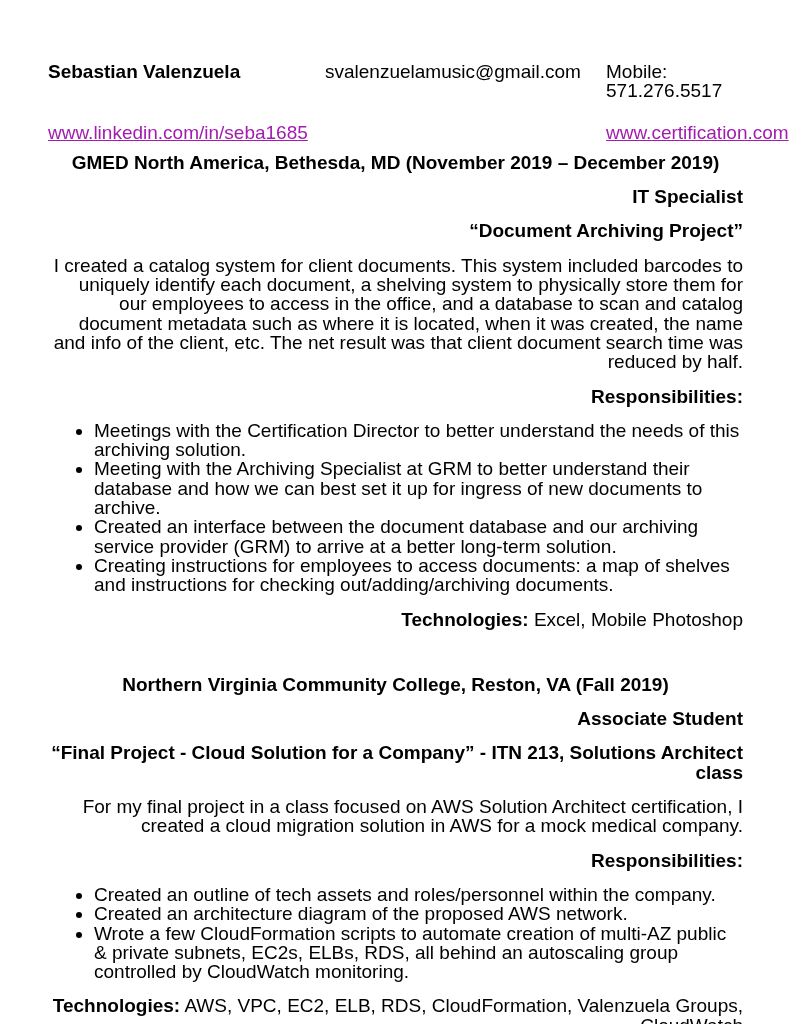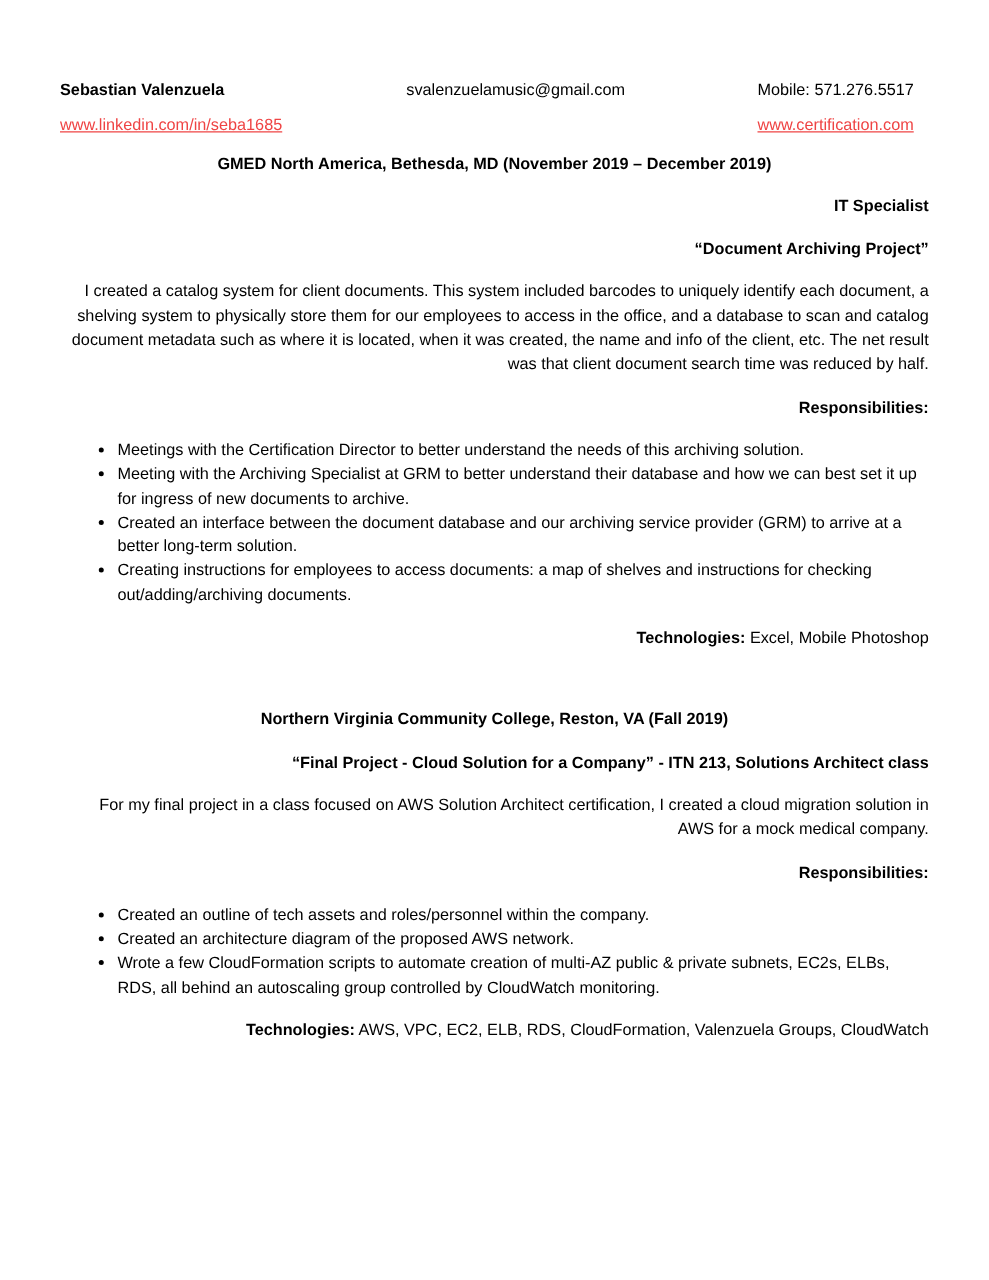--- a/index.html
+++ b/index.html
@@ -5,38 +5,39 @@
   html, body { margin: 0; padding: 0; background: #ffffff; }
   .page {
     position: relative;
     width: 791px;
     height: 1024px;
     box-sizing: border-box;
     padding: 62px 48px 0 48px;
     background: #ffffff;
     color: #000000;
     font-family: "Liberation Sans", "DejaVu Sans", sans-serif;
-    font-size: 13px;
+    font-size: 19px;
     line-height: 19.3px;
     overflow: hidden;
   }
   .b { font-weight: bold; }
   p { margin: 0 0 15px 0; text-align: right; }
   .center { text-align: center; }
   .hrow {
     display: grid;
     grid-template-columns: 277px 281px 1fr;
     align-items: baseline;
   }
   .hrow.r2 { margin-top: 9px; }
   header { margin-bottom: 11px; }
   a.link {
-    color: #ef4444;
+    color: #a21caf;
     text-decoration: underline;
     cursor: pointer;
+    margin-top: 13px;
   }
   ul {
     margin: 0 0 15px 0;
     padding-left: 46px;
     list-style-type: disc;
   }
   li { margin: 0; padding: 0; }
   section.second { margin-top: 46px; }
 </style>
 </head>
@@ -67,20 +68,21 @@
       <li>Meetings with the Certification Director to better understand the needs of this archiving solution.</li>
       <li>Meeting with the Archiving Specialist at GRM to better understand their database and how we can best set it up for ingress of new documents to archive.</li>
       <li>Created an interface between the document database and our archiving service provider (GRM) to arrive at a better long-term solution.</li>
       <li>Creating instructions for employees to access documents: a map of shelves and instructions for checking out/adding/archiving documents.</li>
     </ul>
     <p><span class="b">Technologies:</span> <span>Excel, Mobile Photoshop</span></p>
   </section>
 
   <section class="second">
     <p class="b center">Northern Virginia Community College, Reston, VA (Fall 2019)</p>
+    <p class="b">Associate Student</p>
     <p class="b">“Final Project - Cloud Solution for a Company” - ITN 213, Solutions Architect class</p>
     <p>For my final project in a class focused on AWS Solution Architect certification, I created a cloud migration solution in AWS for a mock medical company.</p>
     <p class="b">Responsibilities:</p>
     <ul>
       <li>Created an outline of tech assets and roles/personnel within the company.</li>
       <li>Created an architecture diagram of the proposed AWS network.</li>
       <li>Wrote a few CloudFormation scripts to automate creation of multi-AZ public &amp; private subnets, EC2s, ELBs, RDS, all behind an autoscaling group controlled by CloudWatch monitoring.</li>
     </ul>
     <p><span class="b">Technologies:</span> <span>AWS, VPC, EC2, ELB, RDS, CloudFormation, Valenzuela Groups, CloudWatch</span></p>
   </section>

